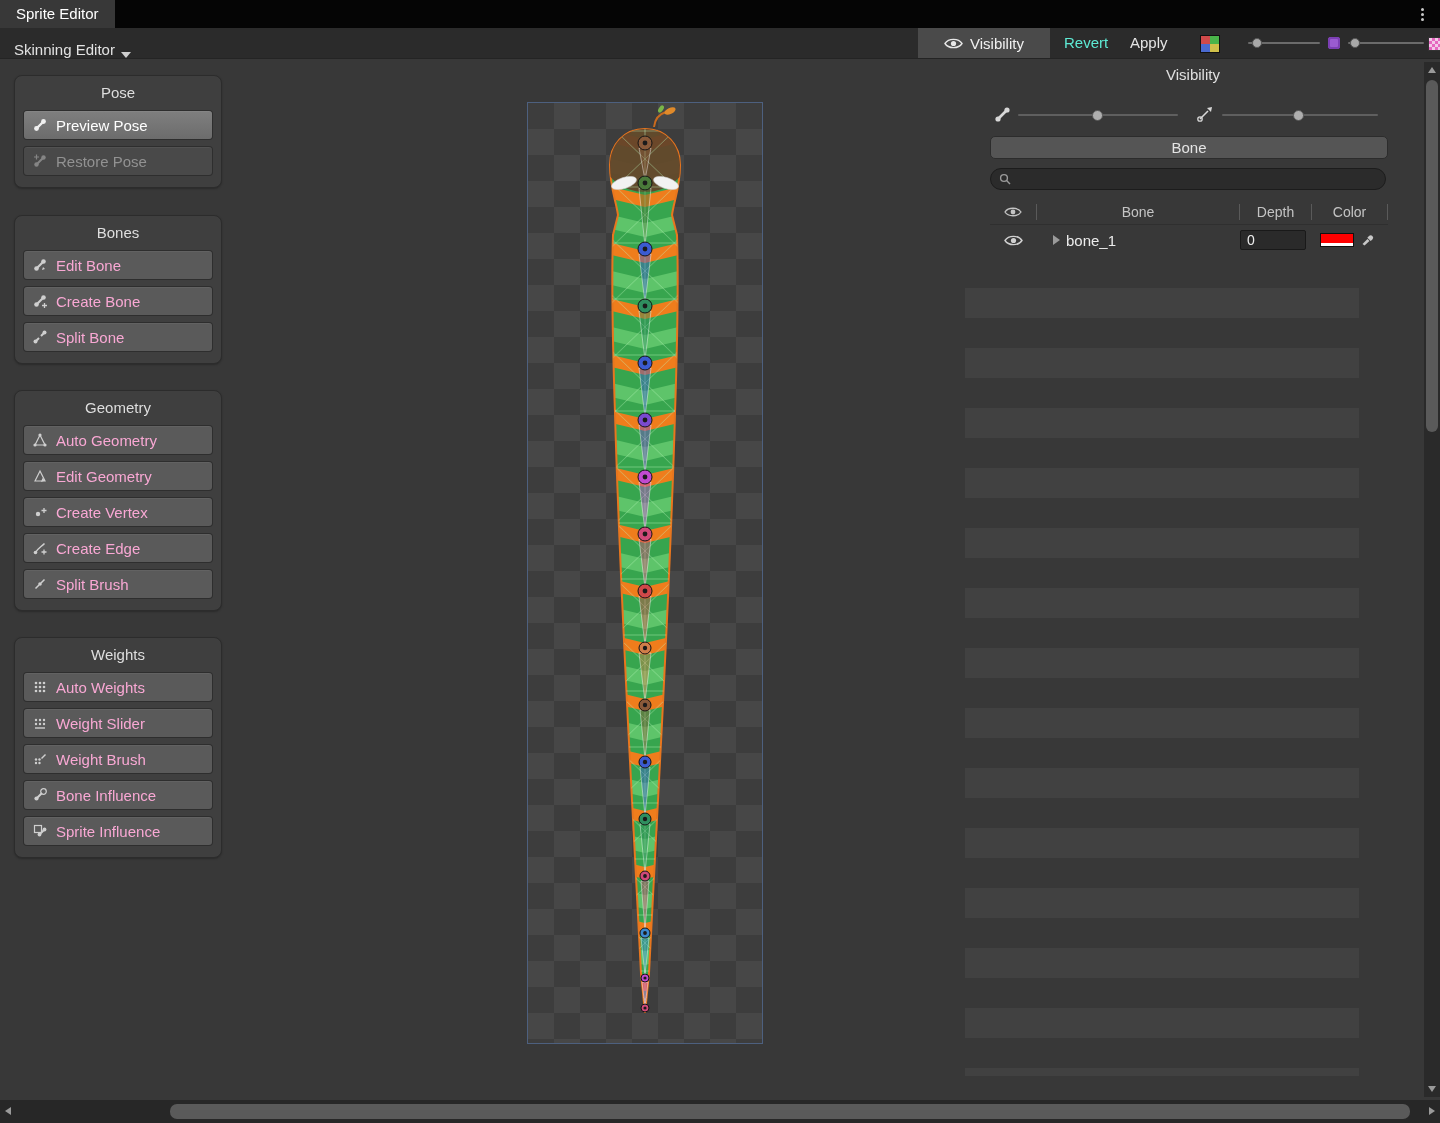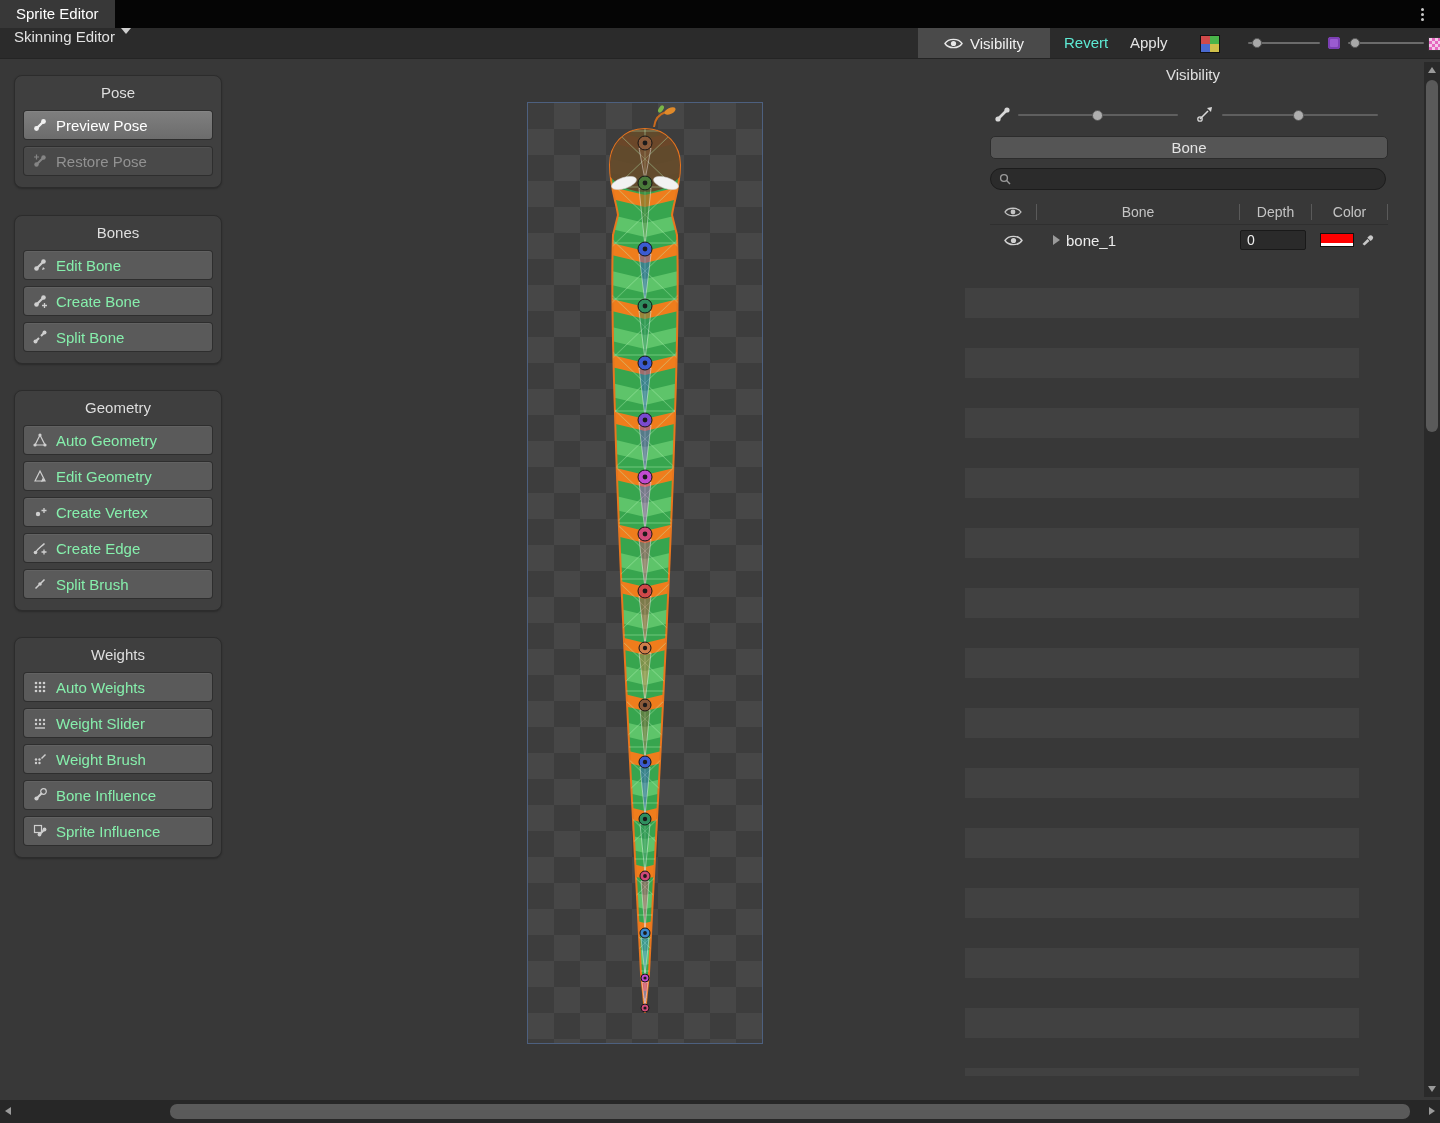--- a/index.html
+++ b/index.html
@@ -9,21 +9,21 @@
   
   .titlebar{position:absolute;left:0;top:0;width:1440px;height:40px;background:#050505;}
   .tab{position:absolute;left:0;top:0;height:28px;padding:0 16px;background:#383838;
        line-height:28px;font-size:15px;color:#fff;}
   .kebab{position:absolute;right:10px;top:5px;width:16px;height:18px;display:flex;flex-direction:column;
          align-items:center;justify-content:center;gap:2px;}
   .kebab i{width:3px;height:3px;border-radius:50%;background:#c8c8c8;}
 
   
   .toolbar{position:absolute;left:0;top:28px;width:1440px;height:30px;background:#2b2b2b;border-bottom:1px solid #242424;}
-  .menu-dd{position:absolute;left:8px;top:0;height:30px;display:flex;align-items:flex-start;gap:6px;
+  .menu-dd{position:absolute;left:8px;top:0;height:30px;display:flex;align-items:flex-end;gap:6px;
            font-size:15px;color:#e2e2e2;padding:0 6px;}
   .caret-down{width:0;height:0;border-left:5px solid transparent;border-right:5px solid transparent;border-top:6px solid #cfcfcf;}
   .vis-btn{position:absolute;left:918px;top:0;width:132px;height:30px;background:#4a4a4a;display:flex;
            align-items:center;justify-content:center;gap:7px;font-size:15px;color:#f0f0f0;}
   .tb-text{position:absolute;top:0;height:30px;line-height:30px;font-size:15px;}
   .tb-revert{left:1064px;color:#5eead4;}
   .tb-apply{left:1130px;color:#e4e4e4;}
   .tb-icon{position:absolute;top:7px;}
   .swatchgrid{left:1200px;width:18px;height:16px;display:grid;grid-template-columns:9px 9px;grid-template-rows:8px 8px;border:1px solid #111;}
   .swatchgrid i{display:block;}
@@ -31,21 +31,21 @@
   .tb-knob{position:absolute;top:-4px;width:10px;height:10px;border-radius:50%;background:#a8a8a8;border:1px solid #555;box-sizing:border-box;}
   .purple-ic{left:1328px;top:9px;width:12px;height:12px;border-radius:3px;background:#9a5bd0;box-shadow:inset 0 0 0 2px #7c3fb4;}
   .pink-ic{left:1428px;top:9px;width:12px;height:12px;background:
      repeating-conic-gradient(#e667c0 0% 25%, #f3c9e9 0% 50%);background-size:6px 6px;border:1px solid #333;}
 
   
   .group{position:absolute;left:14px;width:208px;background:#3f3f3f;border:1px solid #2c2c2c;border-radius:8px;
          padding:6px 0 12px;box-sizing:border-box;box-shadow:0 1px 2px rgba(0,0,0,.25);}
   .group h3{margin:2px 0 10px;text-align:center;font-size:15px;font-weight:400;color:#dedede;}
   .btn{display:flex;align-items:center;gap:8px;height:28px;margin:8px 9px 0;background:#5a5a5a;border-radius:3px;
-       padding:0 8px;color:#86efac;font-size:15px;box-shadow:0 0 0 1px #2e2e2e, inset 0 1px 0 rgba(255,255,255,.05);cursor:default;}
+       padding:0 8px;color:#f9a8d4;font-size:15px;box-shadow:0 0 0 1px #2e2e2e, inset 0 1px 0 rgba(255,255,255,.05);cursor:default;}
   .btn.selected{background:linear-gradient(#7f7f7f,#6c6c6c);color:#ffffff;}
   .btn.disabled{background:#494949;color:#929292;}
   .bicon{width:16px;height:16px;display:flex;align-items:center;justify-content:center;flex:none;}
   .btn.disabled .bicon{opacity:.45;}
 
   
   .canvas{position:absolute;left:528px;top:103px;width:234px;height:940px;
           background:repeating-conic-gradient(#474747 0% 25%, #3d3d3d 0% 50%);background-size:52px 52px;
           outline:1px solid rgba(95,130,185,.55);}
   .canvas svg{position:absolute;left:0;top:0;}

